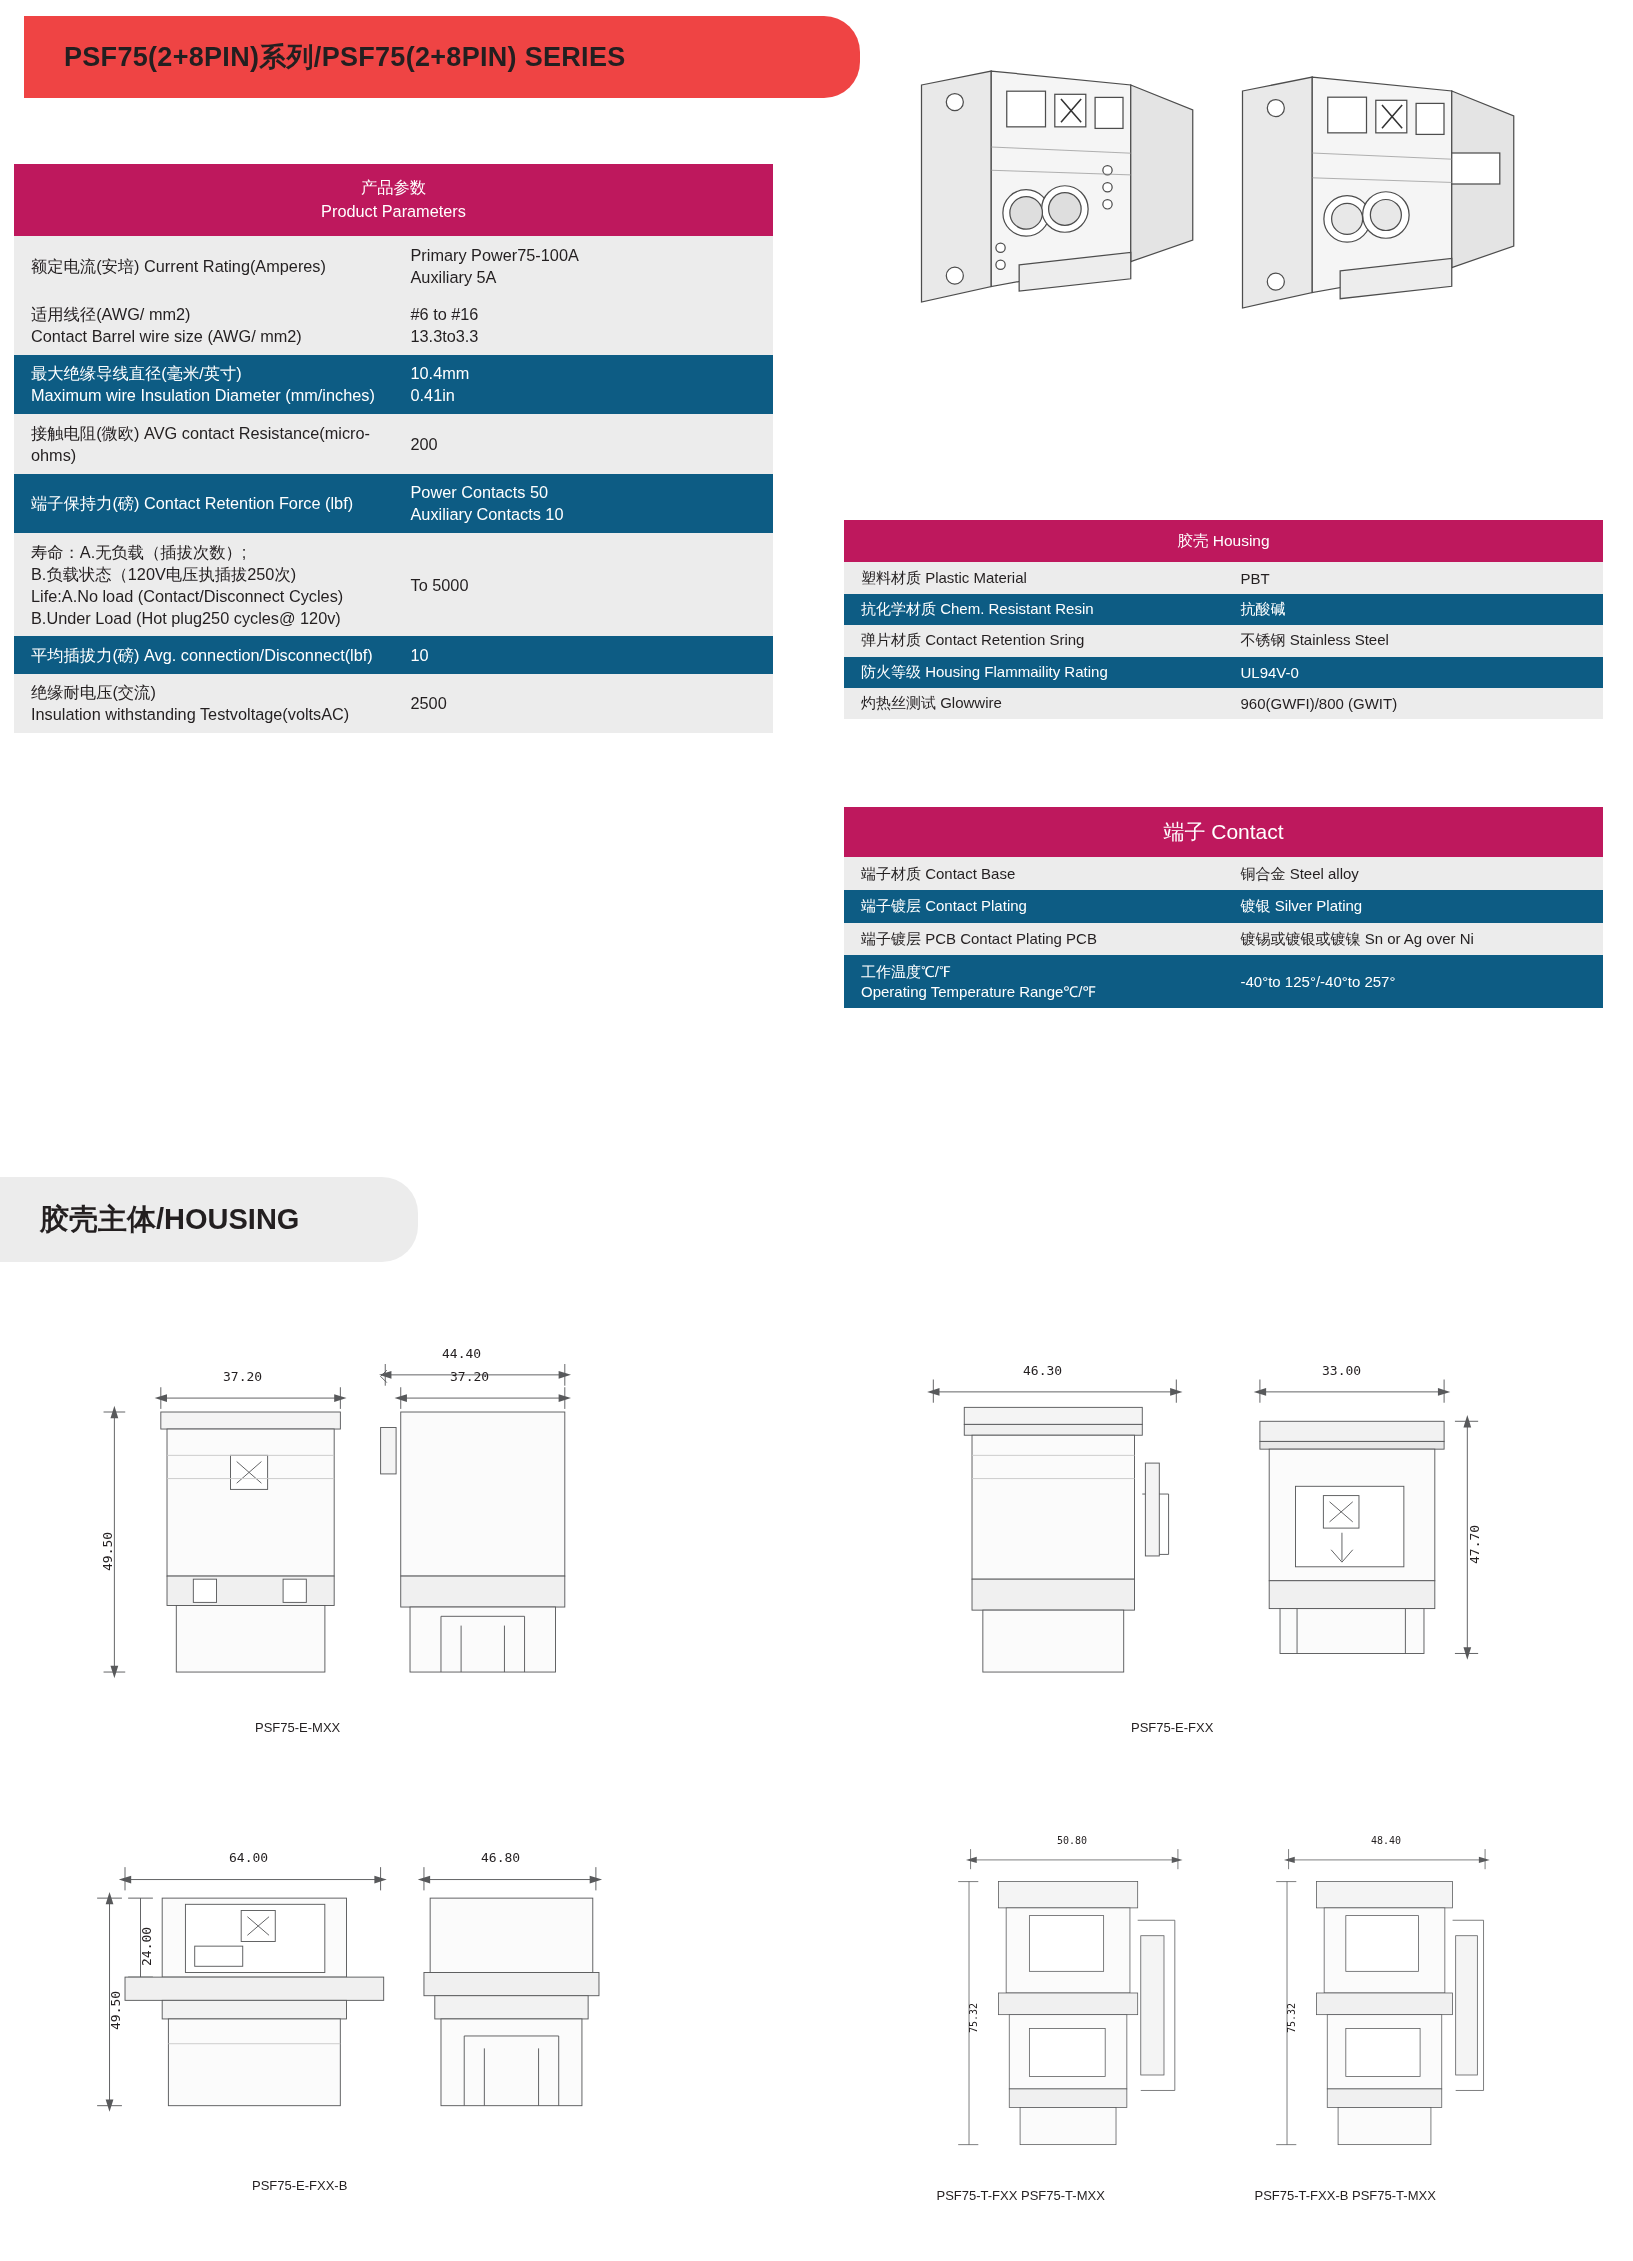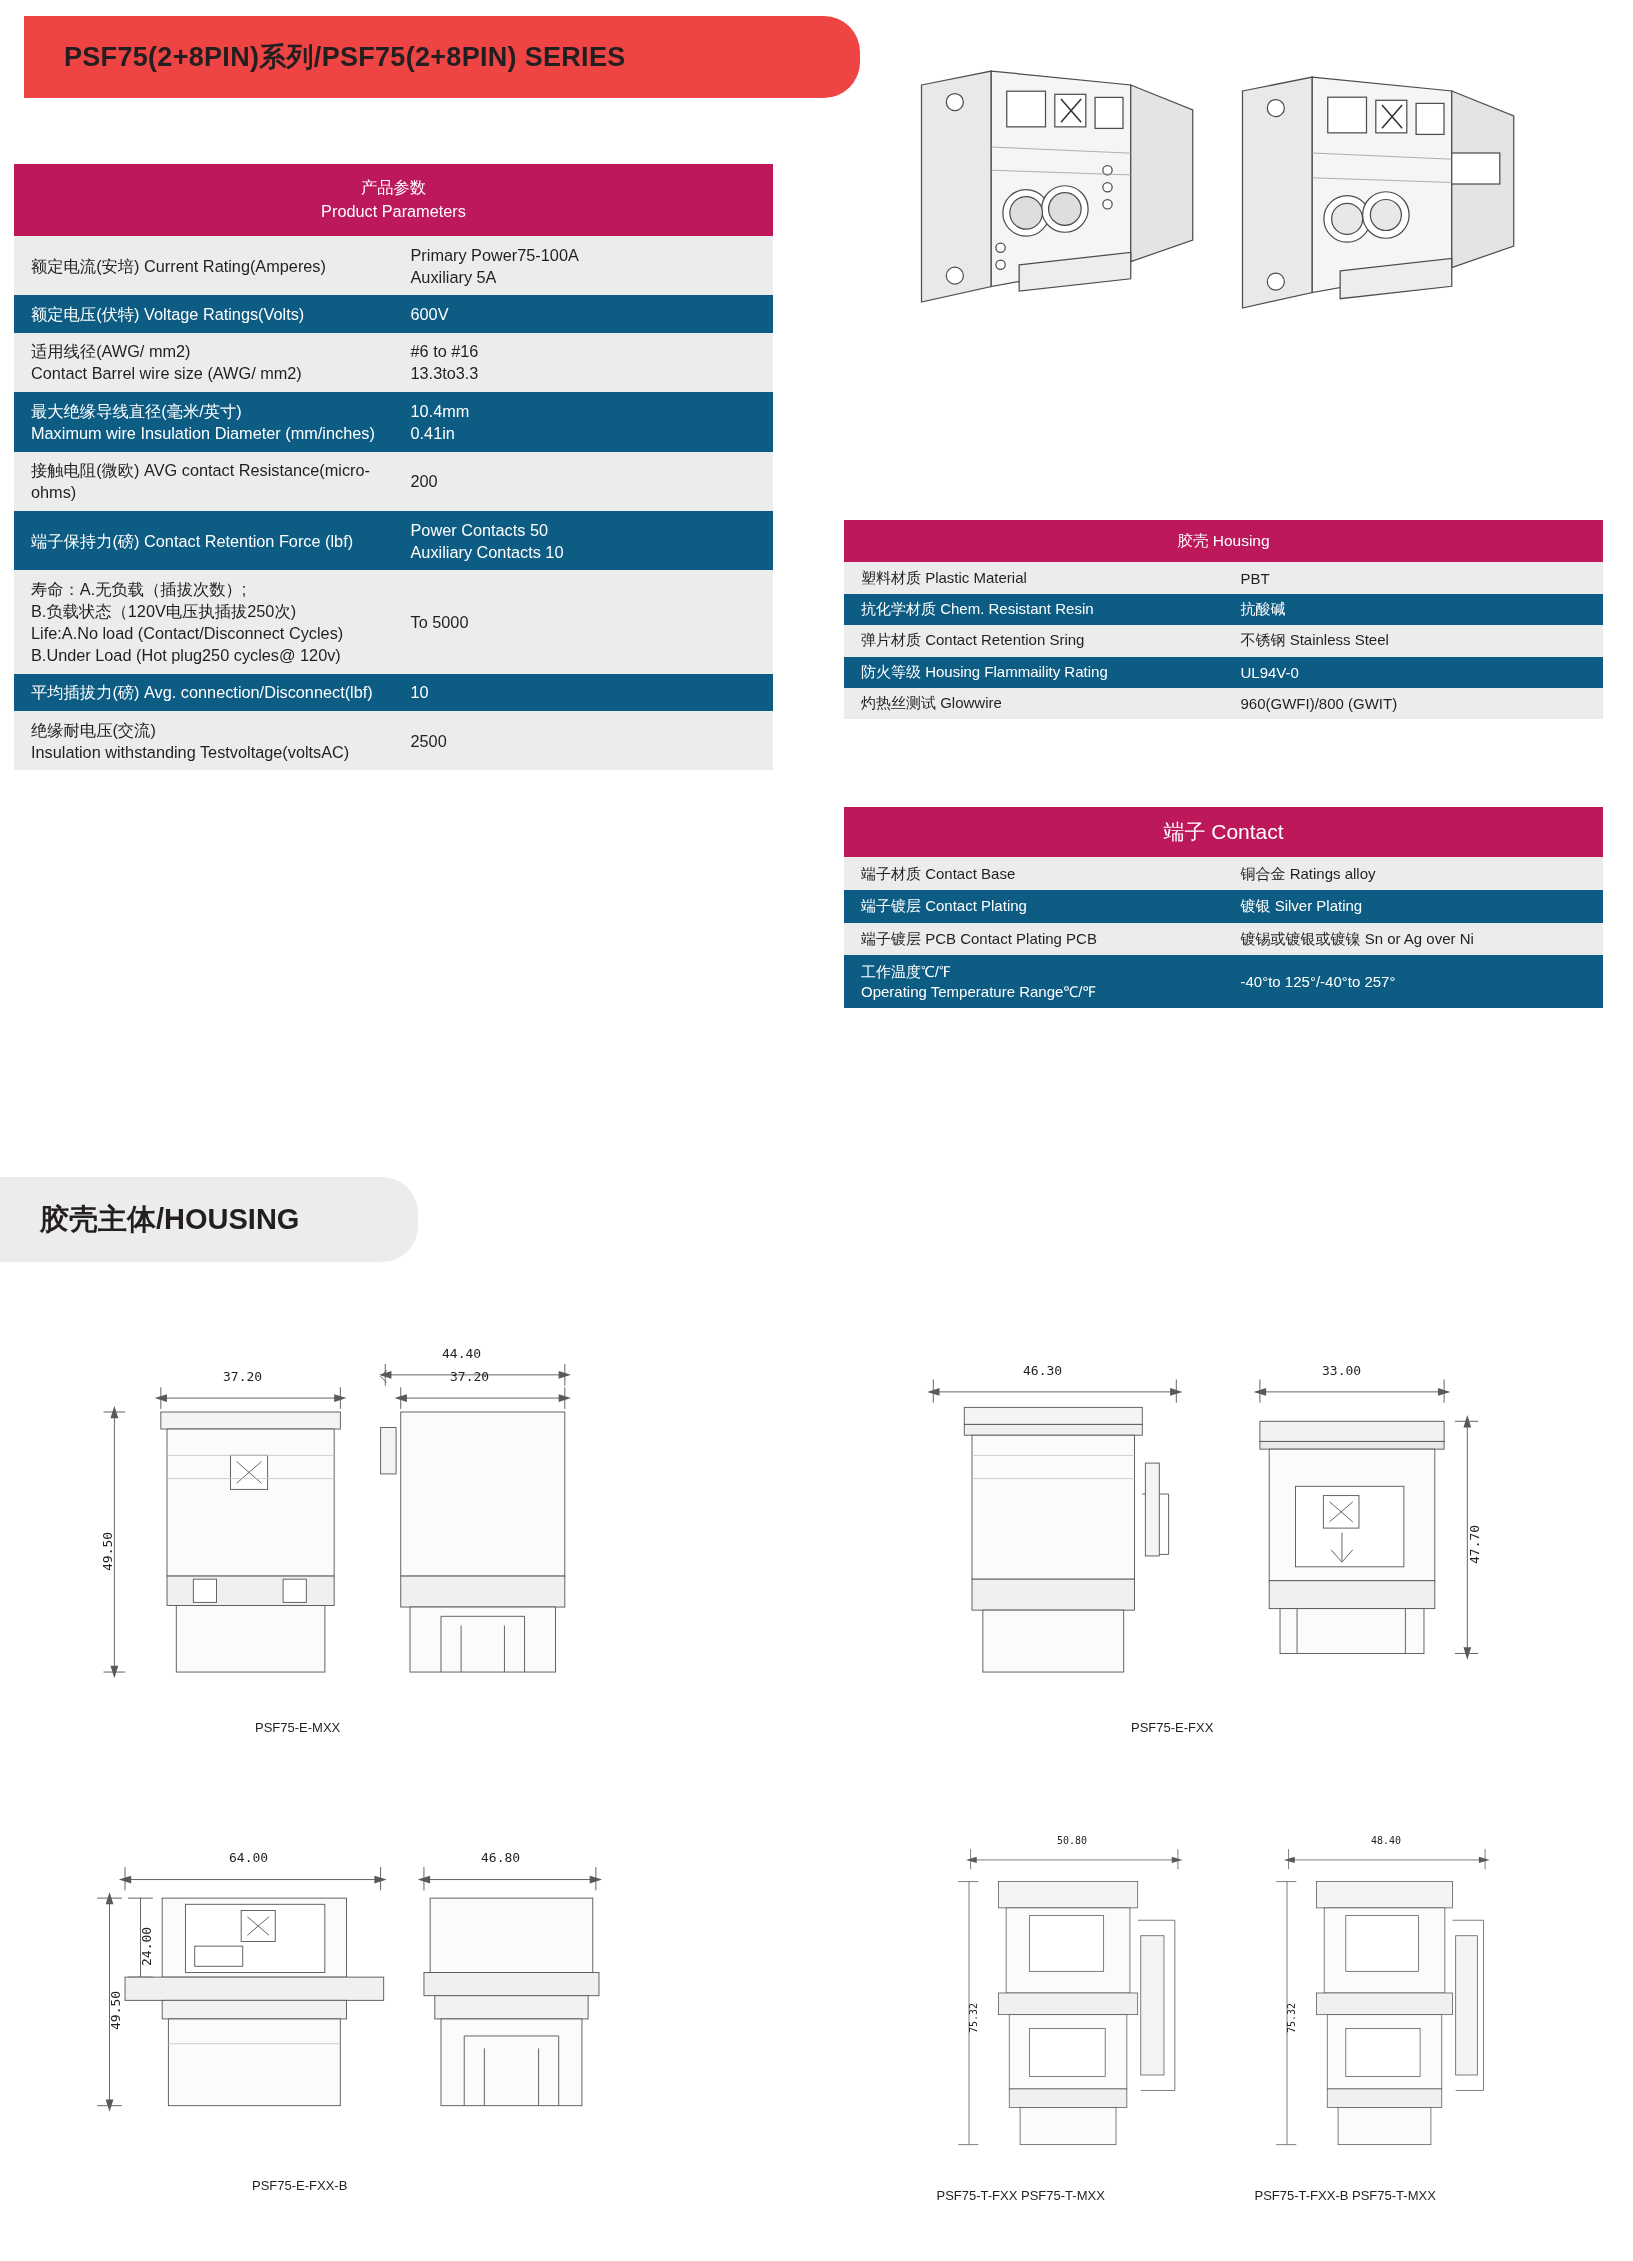--- a/index.html
+++ b/index.html
@@ -212,24 +212,20 @@
 
 <table class="tbl" id="product-table">
   <tbody>
       <tr class="hdr">
         <td colspan="2"><span>产品参数</span><br><span>Product Parameters</span></td>
       </tr>
       <tr class="row-light">
         <td class="label">额定电流(安培)  Current Rating(Amperes)</td>
         <td class="value">Primary Power75-100A<br>Auxiliary 5A</td>
       </tr>
-      <tr class="row-dark">
-        <td class="label">额定电压(伏特)  Voltage Ratings(Volts)</td>
-        <td class="value">600V</td>
-      </tr>
       <tr class="row-light">
         <td class="label">适用线径(AWG/ mm2)<br>Contact Barrel wire size (AWG/ mm2)</td>
         <td class="value">#6 to #16<br>13.3to3.3</td>
       </tr>
       <tr class="row-dark">
         <td class="label">最大绝缘导线直径(毫米/英寸)<br>Maximum wire Insulation Diameter (mm/inches)</td>
         <td class="value">10.4mm<br>0.41in</td>
       </tr>
       <tr class="row-light">
         <td class="label">接触电阻(微欧)  AVG contact Resistance(micro-ohms)</td>
@@ -282,21 +278,21 @@
     </tbody>
 </table>
 
 <table class="tbl" id="contact-table">
   <tbody>
       <tr class="hdr">
         <td colspan="2">端子 Contact</td>
       </tr>
       <tr class="row-light">
         <td class="label">端子材质 Contact Base</td>
-        <td class="value">铜合金 Ratings alloy</td>
+        <td class="value">铜合金 Steel alloy</td>
       </tr>
       <tr class="row-dark">
         <td class="label">端子镀层 Contact Plating</td>
         <td class="value">镀银 Silver Plating</td>
       </tr>
       <tr class="row-light">
         <td class="label">端子镀层 PCB Contact Plating PCB</td>
         <td class="value">镀锡或镀银或镀镍 Sn or Ag over Ni</td>
       </tr>
       <tr class="row-dark">

